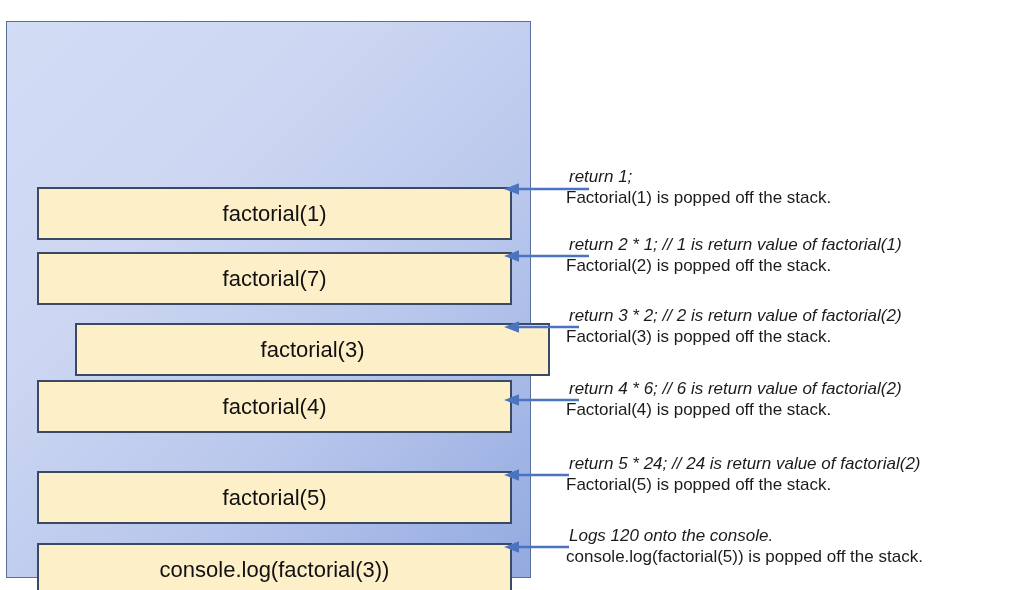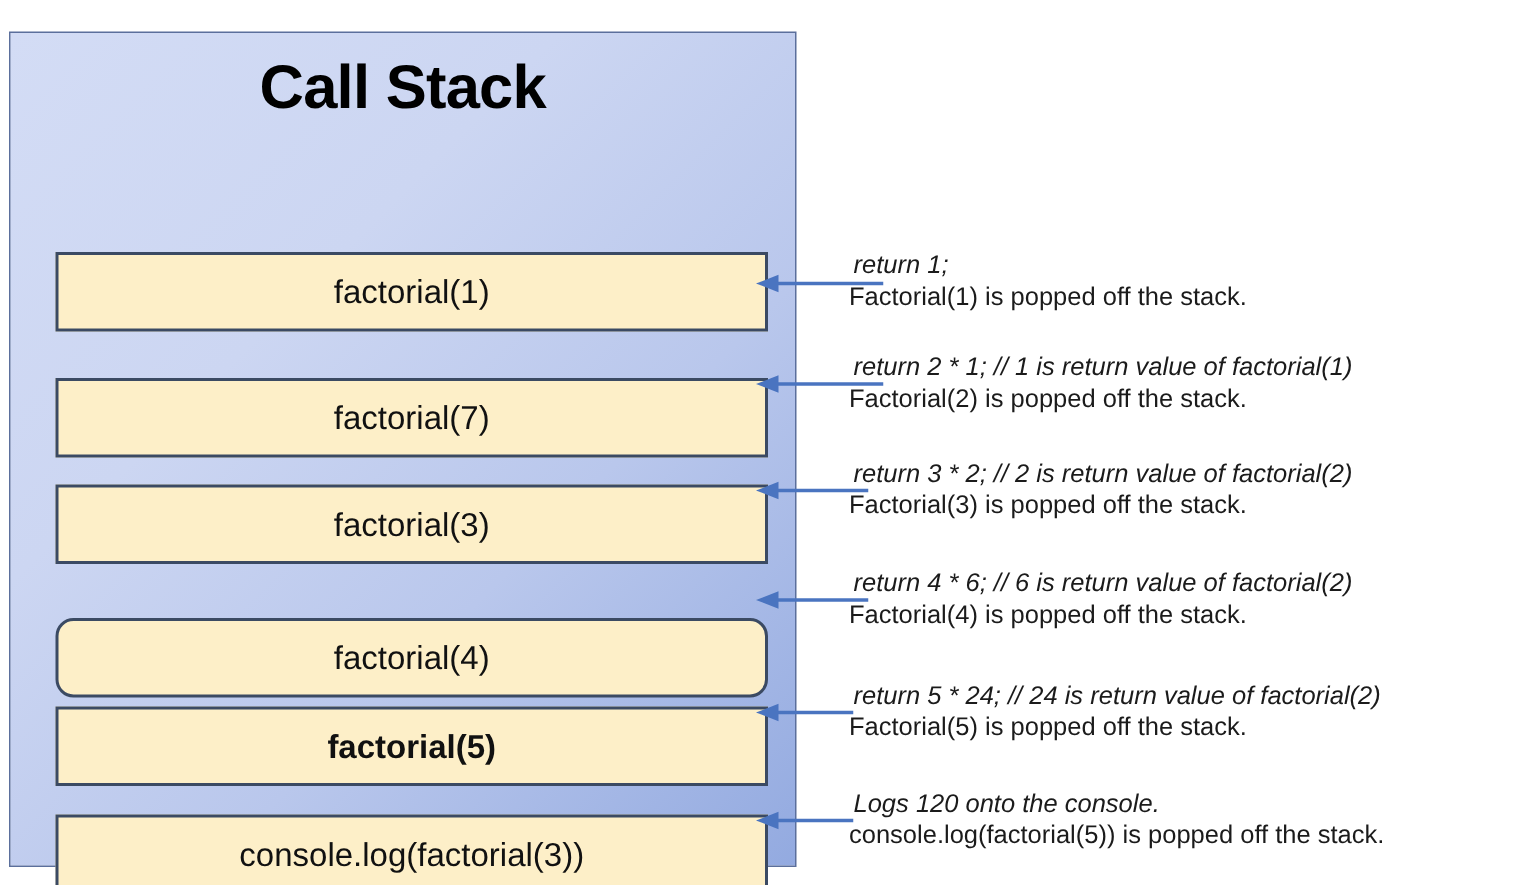--- a/index.html
+++ b/index.html
@@ -53,25 +53,25 @@
     display: flex;
     align-items: center;
     justify-content: center;
   }
   .frame-label {
     font-size: 22px;
     color: #111111;
     line-height: 1;
   }
 
-  .frame.f0 { top: 146px; }
+  .frame.f0 { top: 165px; }
   .frame.f1 { top: 230px; }
-  .frame.f2 { top: 301px; }
-  .frame.f3 { top: 390px; border-radius: 12px; }
-  .frame.f4 { top: 449px; font-weight: bold; }
+  .frame.f2 { top: 301px; margin-left: 38px; }
+  .frame.f3 { top: 358px; }
+  .frame.f4 { top: 449px; }
   .frame.f5 { top: 521px; }
 
   
   .arrow {
     position: absolute;
     height: 16px;
     pointer-events: none;
   }
   .arrow svg { display: block; }
 
@@ -106,21 +106,20 @@
   .note.n1 { top: 234px; }
   .note.n2 { top: 305px; }
   .note.n3 { top: 378px; }
   .note.n4 { top: 453px; }
   .note.n5 { top: 525px; }
 </style>
 </head>
 <body>
 
 <div id="stack-panel">
-  <div id="stack-title">Call Stack</div>
 
   <div class="frame f0">
     <span class="frame-label">factorial(1)</span>
   </div>
   <div class="frame f1">
     <span class="frame-label">factorial(7)</span>
   </div>
   <div class="frame f2">
     <span class="frame-label">factorial(3)</span>
   </div>

